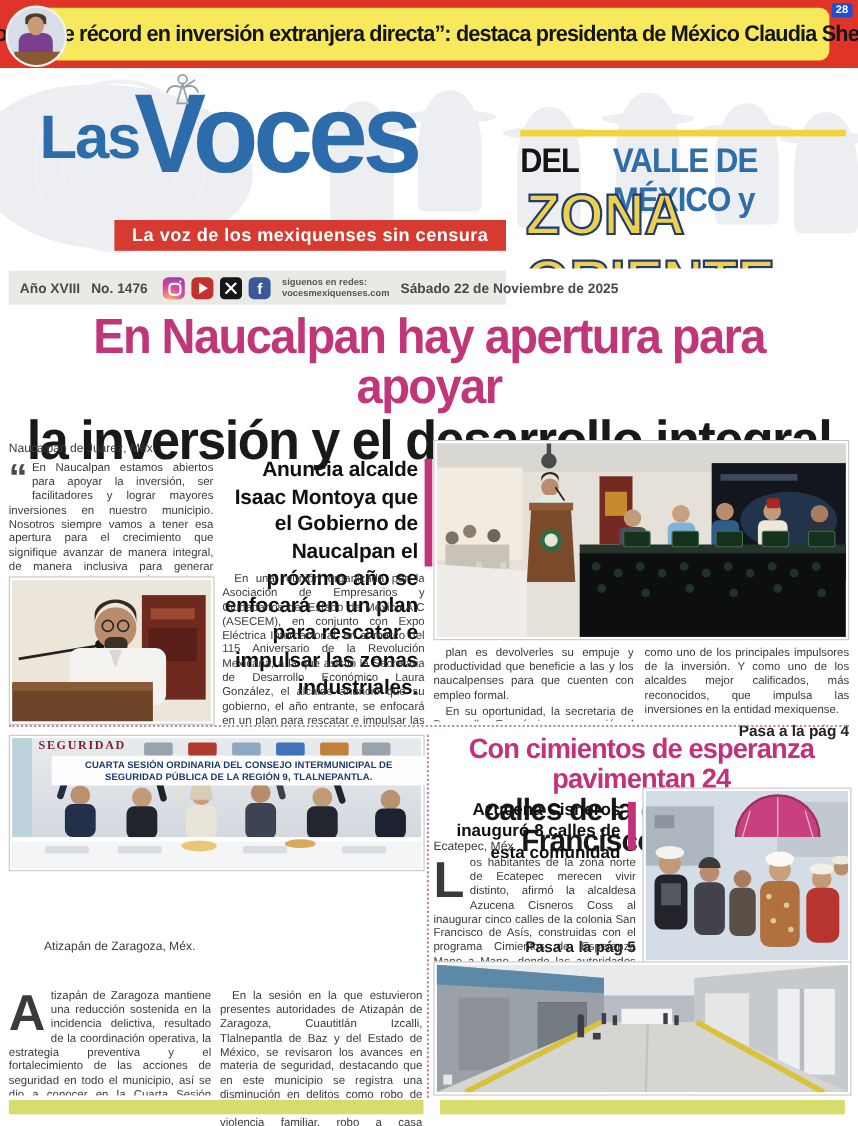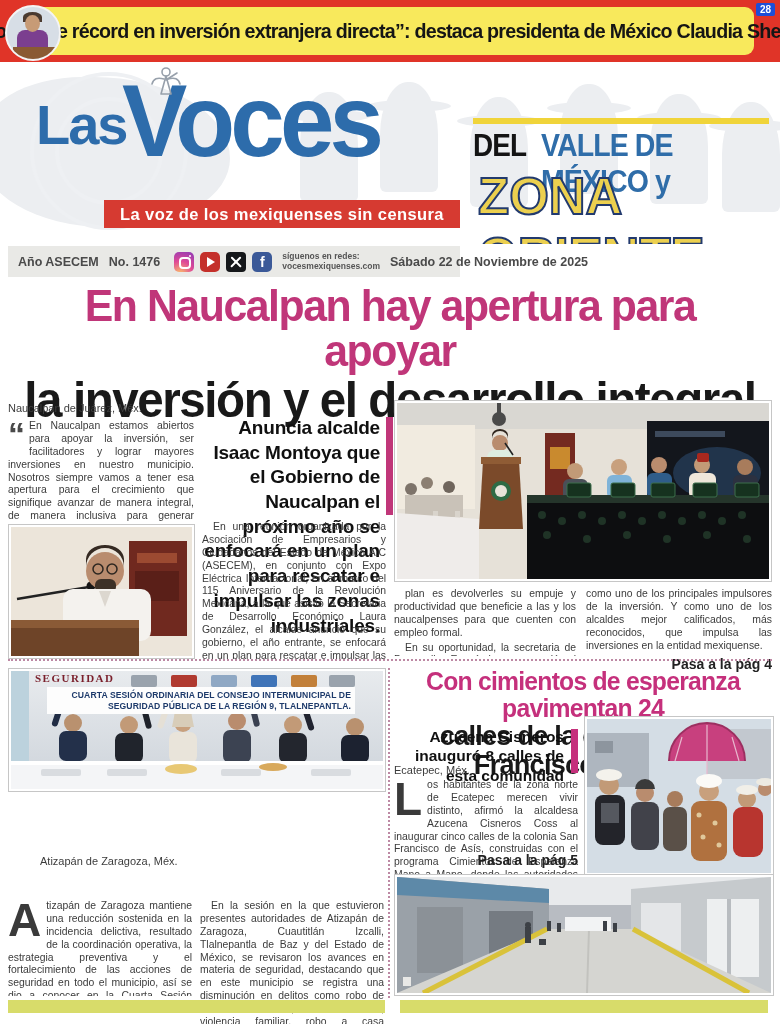--- a/index.html
+++ b/index.html
@@ -30,21 +30,21 @@
   .wm-hat{position:absolute;top:18px;width:84px;height:12px;border-radius:50%;background:#eceef1;left:-13px;}
   .wm-arc{position:absolute;border:4px solid #eef0f3;border-radius:50%;background:none;}
   .logo-las{left:36px;top:30px;font-size:56px;font-weight:bold;color:#2d6cab;letter-spacing:-2px;z-index:3;}
   .logo-voces{left:122px;top:8px;font-size:102px;font-weight:bold;color:#2d6cab;letter-spacing:-5px;
               line-height:1;z-index:3;transform:scaleX(0.96);transform-origin:left;}
   .angel{left:146px;top:2px;z-index:4;}
   .tagline-bar{left:104px;top:138px;width:356px;height:28px;background:#d63a31;display:flex;
                align-items:center;justify-content:center;z-index:3;}
   .tagline-text{color:#fff;font-weight:bold;font-size:16.5px;letter-spacing:0.4px;white-space:nowrap;}
   .yellow-rule{left:473px;top:56px;width:296px;height:6px;background:#f0d43a;}
-  .region-line{left:473px;top:66px;display:flex;gap:9px;align-items:baseline;z-index:3;}
+  .region-line{left:473px;top:66px;display:flex;gap:25px;align-items:baseline;z-index:3;}
   .region-del{font-size:31px;font-weight:bold;color:#141414;letter-spacing:-1px;transform:scaleX(0.9);transform-origin:left;}
   .region-rest{font-size:31px;font-weight:bold;color:#2f6da9;letter-spacing:-1px;transform:scaleX(0.92);transform-origin:left;}
   .region-zone{left:478px;top:104px;font-size:52px;font-weight:bold;color:#ecd04f;
                -webkit-text-stroke:2px #223a6e;letter-spacing:0px;z-index:3;transform:scaleX(0.98);transform-origin:left;}
 
   
   .infobar{left:8px;top:246px;width:452px;height:31px;background:#e9e9e6;display:flex;
            align-items:center;padding:0 10px;box-sizing:border-box;gap:10px;}
   .info-strong{font-weight:bold;font-size:12.5px;color:#4a4a4a;white-space:nowrap;}
   .socials{display:flex;gap:6px;align-items:center;margin-left:4px;}
@@ -82,22 +82,22 @@
   .deck-bar{left:386px;top:417px;width:7px;height:98px;background:#c03679;}
 
   .photo{border:1px solid #c6c6c6;background:#fff;padding:2px;box-sizing:border-box;}
   .photo svg{display:block;}
 
   .dots-h{left:8px;top:659px;width:764px;height:0;border-top:2.5px dotted #bd89a4;}
   .dots-v{left:388px;top:668px;width:0;height:330px;border-left:2.5px dotted #bd89a4;}
 
   
   .sec-banner-text{position:absolute;left:38px;top:18px;width:300px;background:#fdfdfd;
-        font-size:8.6px;font-weight:bold;color:#1d3a6b;text-align:right;line-height:1.25;
-        padding:3px 4px;letter-spacing:0.1px;}
+        font-size:8.6px;font-weight:bold;color:#1d3a6b;text-align:center;line-height:1.25;
+        padding:3px 20px;letter-spacing:0.1px;}
   .sec-logo{position:absolute;left:26px;top:3px;font-size:11px;font-weight:bold;color:#7a1f2b;
             letter-spacing:1.5px;font-family:"Liberation Serif",serif;}
   .sec-head{left:4px;top:797px;width:380px;text-align:center;line-height:1.06;}
   .sh{font-weight:800;letter-spacing:-0.8px;transform:scaleX(0.97);}
   .sh1{font-size:25px;color:#c5307c;}
   .sh2{font-size:26px;color:#1a1a1a;}
   .sh3{font-size:25px;color:#c5307c;}
   .greenbar{background:#d8dc6a;height:13px;}
 
   
@@ -168,21 +168,21 @@
     <div class="abs yellow-rule"></div>
     <div class="abs region-line">
       <span class="region-del">DEL</span>
       <span class="region-rest">VALLE DE MÉXICO y</span>
     </div>
     <div class="abs region-zone">ZONA ORIENTE</div>
 
   </div>
 
   <div class="abs infobar">
-    <span class="info-strong">Año ASECEM</span>
+    <span class="info-strong">Año XVIII</span>
     <span class="info-strong">No. 1476</span>
     <div class="socials">
       <div class="sicon ig">
           <div class="ig-lens"></div>
           <div class="ig-dot"></div>
         </div>
       <div class="sicon yt">
           <div class="yt-tri"></div>
         </div>
       <div class="sicon xx">

